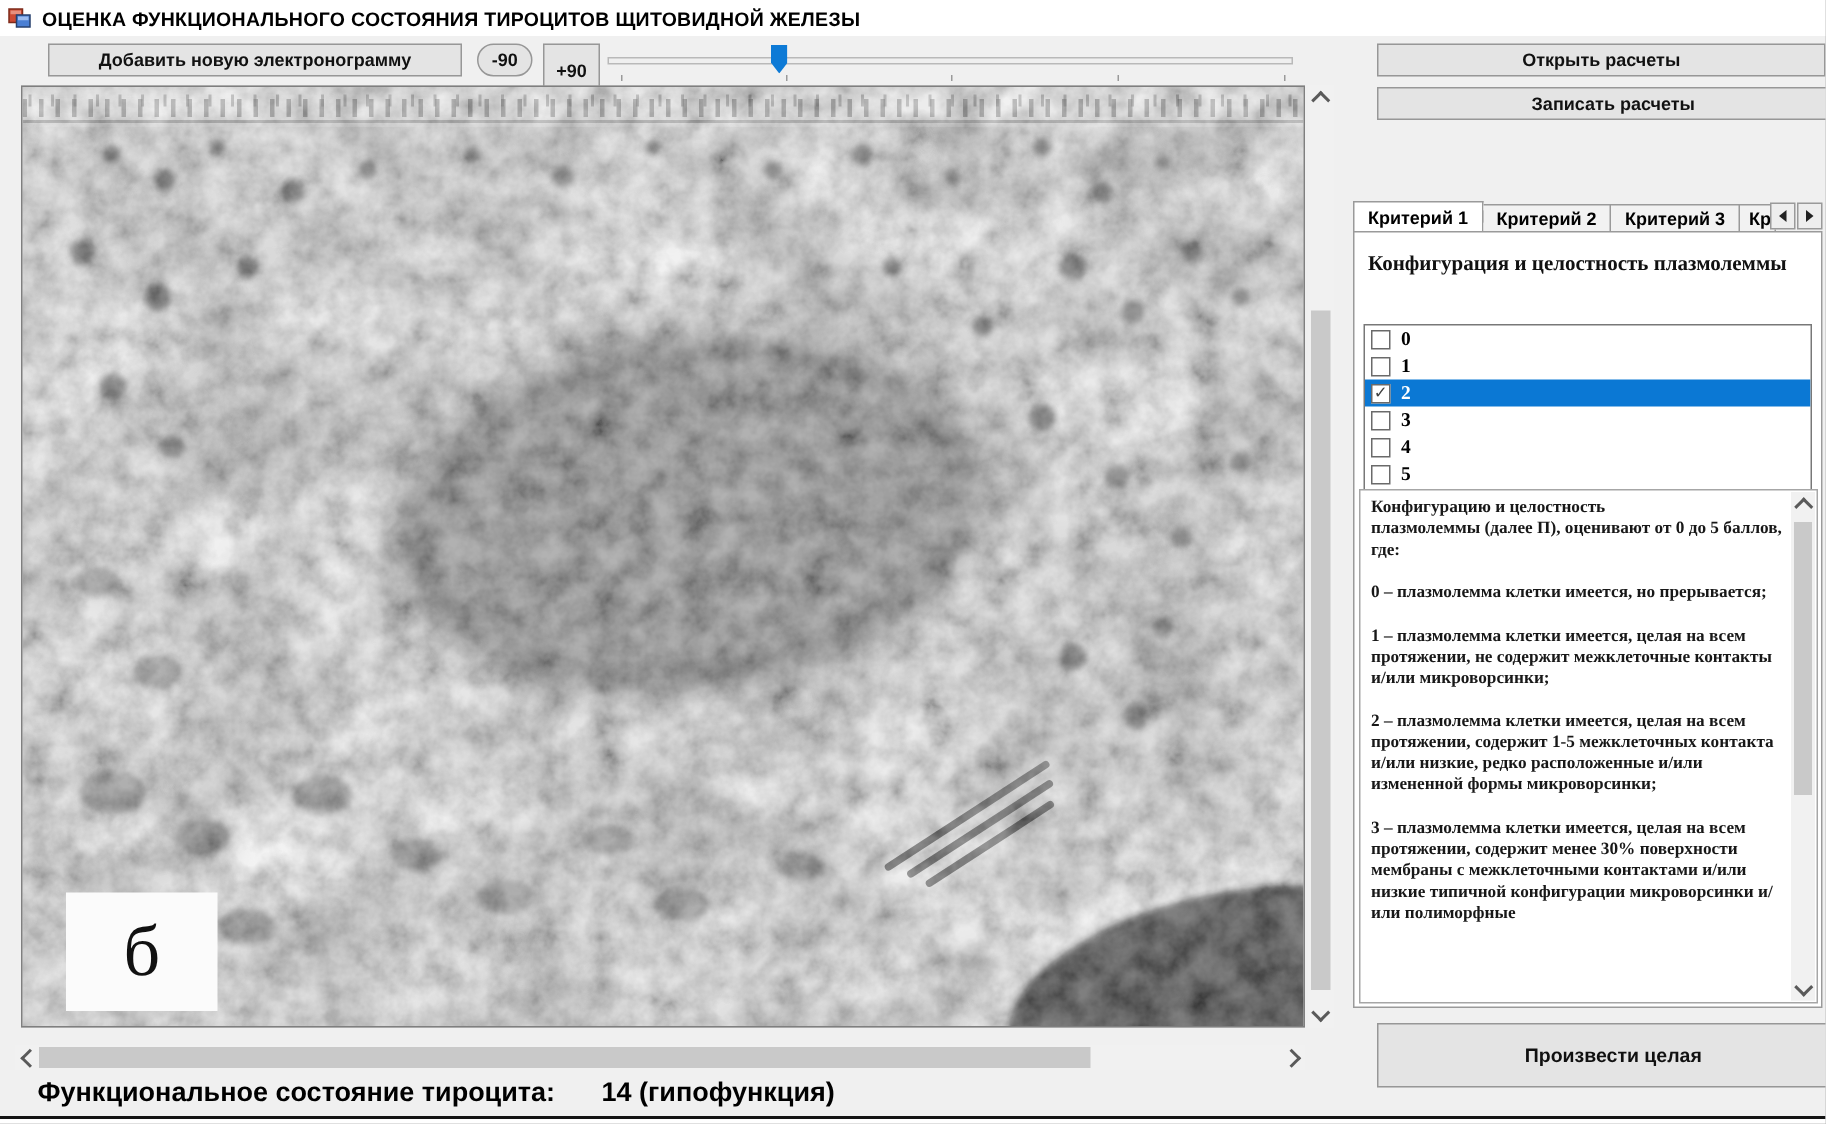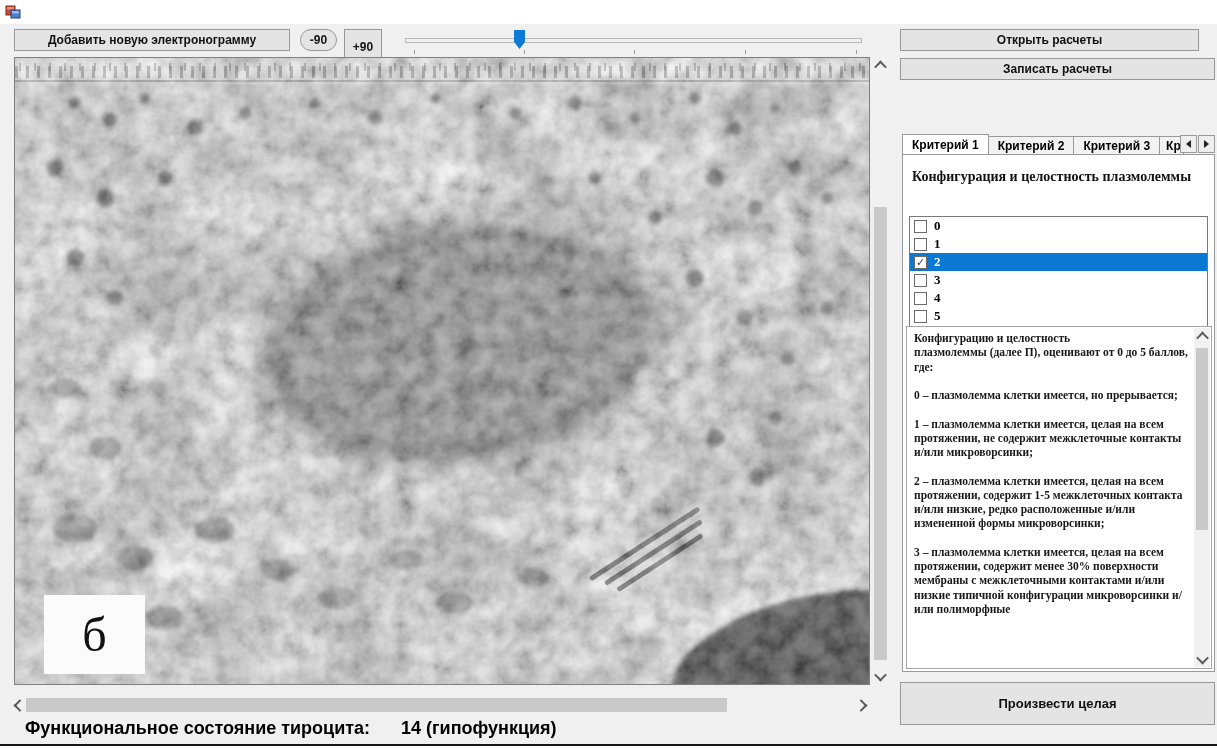--- a/index.html
+++ b/index.html
@@ -8,21 +8,21 @@
     background:#f0f0f0;font-family:"Liberation Sans",sans-serif;color:#000;
   }
   
   .titlebar{position:absolute;left:0;top:0;width:1217px;height:24px;background:#ffffff;
     display:flex;align-items:center;gap:7px;padding-left:5px;box-sizing:border-box;}
   .title-text{font-size:13px;font-weight:bold;letter-spacing:.2px;white-space:nowrap;}
   .app-icon{width:16px;height:16px;flex:0 0 auto;}
   
   .btn{position:absolute;background:#e4e4e4;border:1px solid #979797;box-sizing:border-box;
     display:flex;align-items:center;justify-content:center;font-size:12px;font-weight:bold;
-    color:#111;cursor:default;}
+    color:#111;cursor:default;margin-left:18px;}
   
   .slider{position:absolute;left:405px;top:29px;width:457px;height:26px;}
   .slider-track{position:absolute;left:0;top:9px;width:455px;height:3px;background:#efefef;
     border:1px solid #b9b9b9;}
   .slider-thumb{position:absolute;top:1px;width:11px;height:19px;background:#0d7ad6;
     clip-path:polygon(0 0,100% 0,100% 62%,50% 100%,0 62%);}
   .slider-tick{position:absolute;top:21px;width:1px;height:4px;background:#9a9a9a;}
   
   .image-area{position:absolute;left:14px;top:57px;width:856px;height:628px;
     border:1px solid #7f7f7f;box-sizing:border-box;background:#bdbdbd;overflow:hidden;}
@@ -80,20 +80,21 @@
 </head>
 <body>
 
 <div class="titlebar">
   <svg class="app-icon" viewBox="0 0 16 16">
     <rect x="1" y="2" width="9" height="9" fill="#cd4a33" stroke="#7e2a1a" stroke-width="1"></rect>
     <rect x="2" y="3" width="7" height="2.5" fill="#e8907e"></rect>
     <rect x="6" y="6" width="9" height="8" fill="#4a7fd4" stroke="#27406e" stroke-width="1"></rect>
     <rect x="7" y="7" width="7" height="2.5" fill="#9cbcf0"></rect>
   </svg>
+  <span class="title-text">ОЦЕНКА ФУНКЦИОНАЛЬНОГО СОСТОЯНИЯ ТИРОЦИТОВ ЩИТОВИДНОЙ ЖЕЛЕЗЫ</span>
 </div>
 
 <div class="btn" style="left:14px;top:29px;width:276px;height:22px;">Добавить новую электронограмму</div>
 <div class="btn" style="left:300px;top:29px;width:37px;height:22px;border-radius:11px;">-90</div>
 <div class="btn" style="left:344px;top:29px;width:38px;height:35px;">+90</div>
 
 <div class="slider">
   <div class="slider-track"></div>
   <div class="slider-thumb" style="left:109px;"></div>
   <div class="slider-tick" style="left:9px;"></div>

